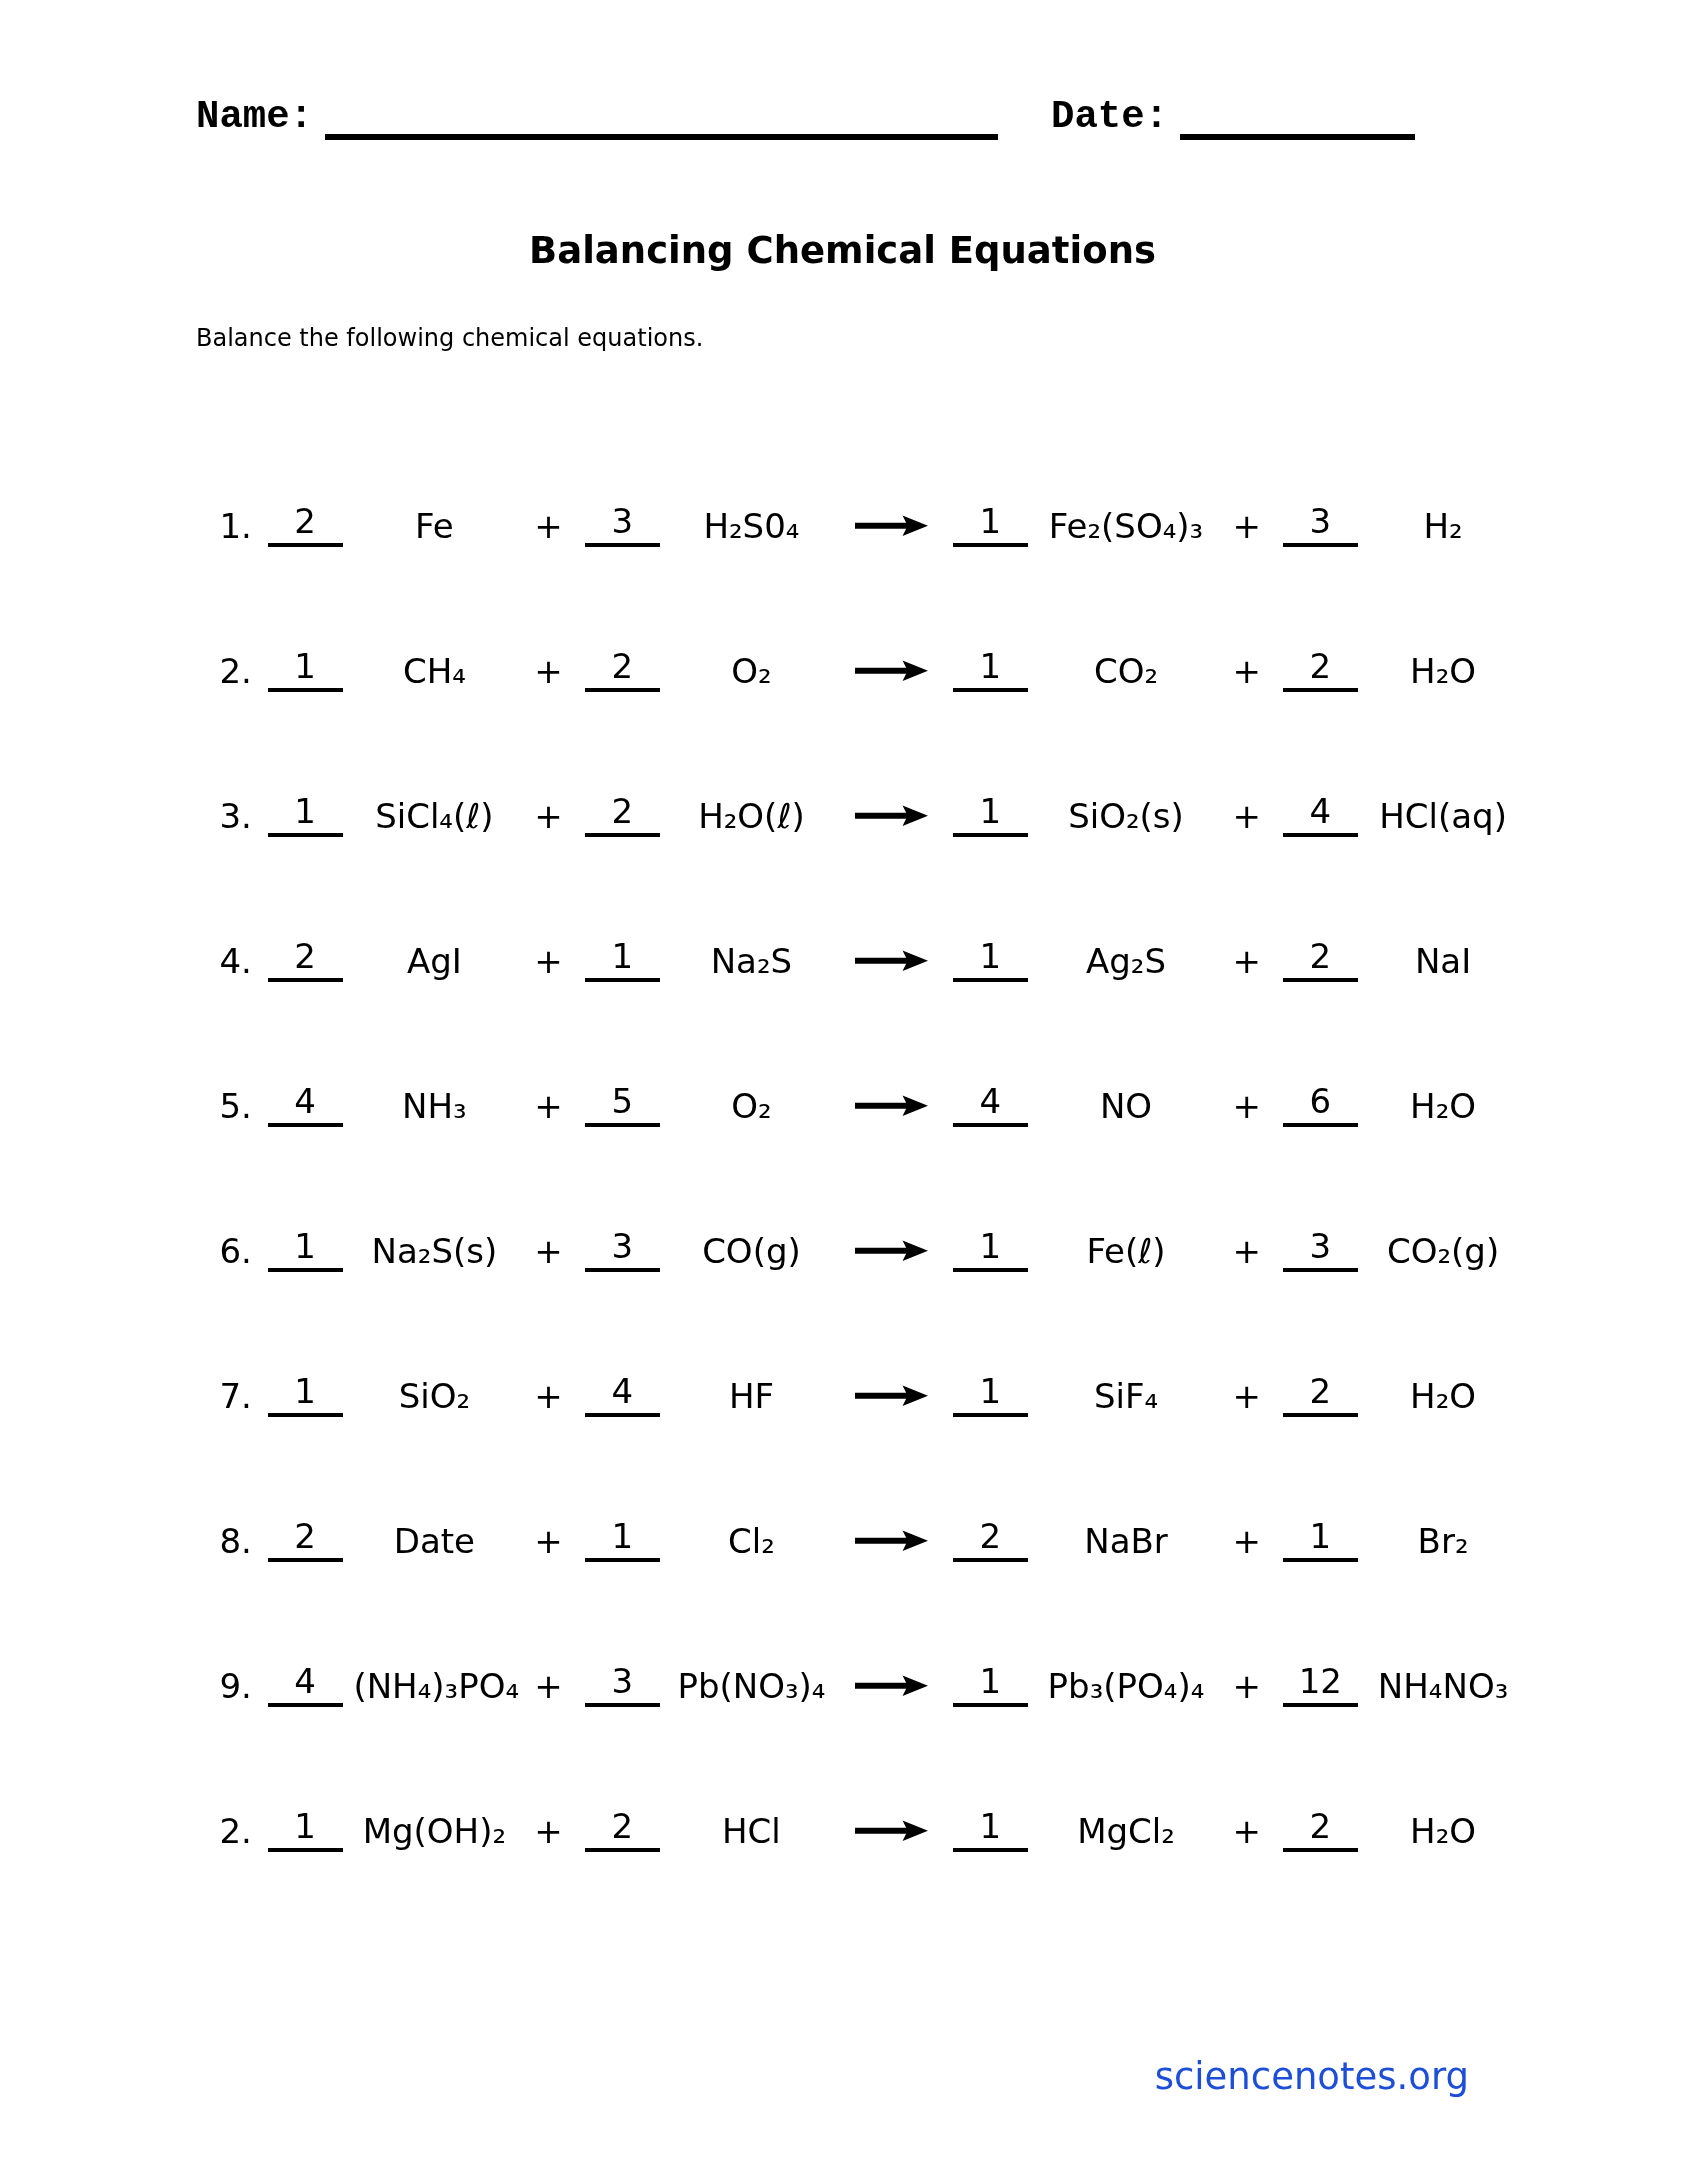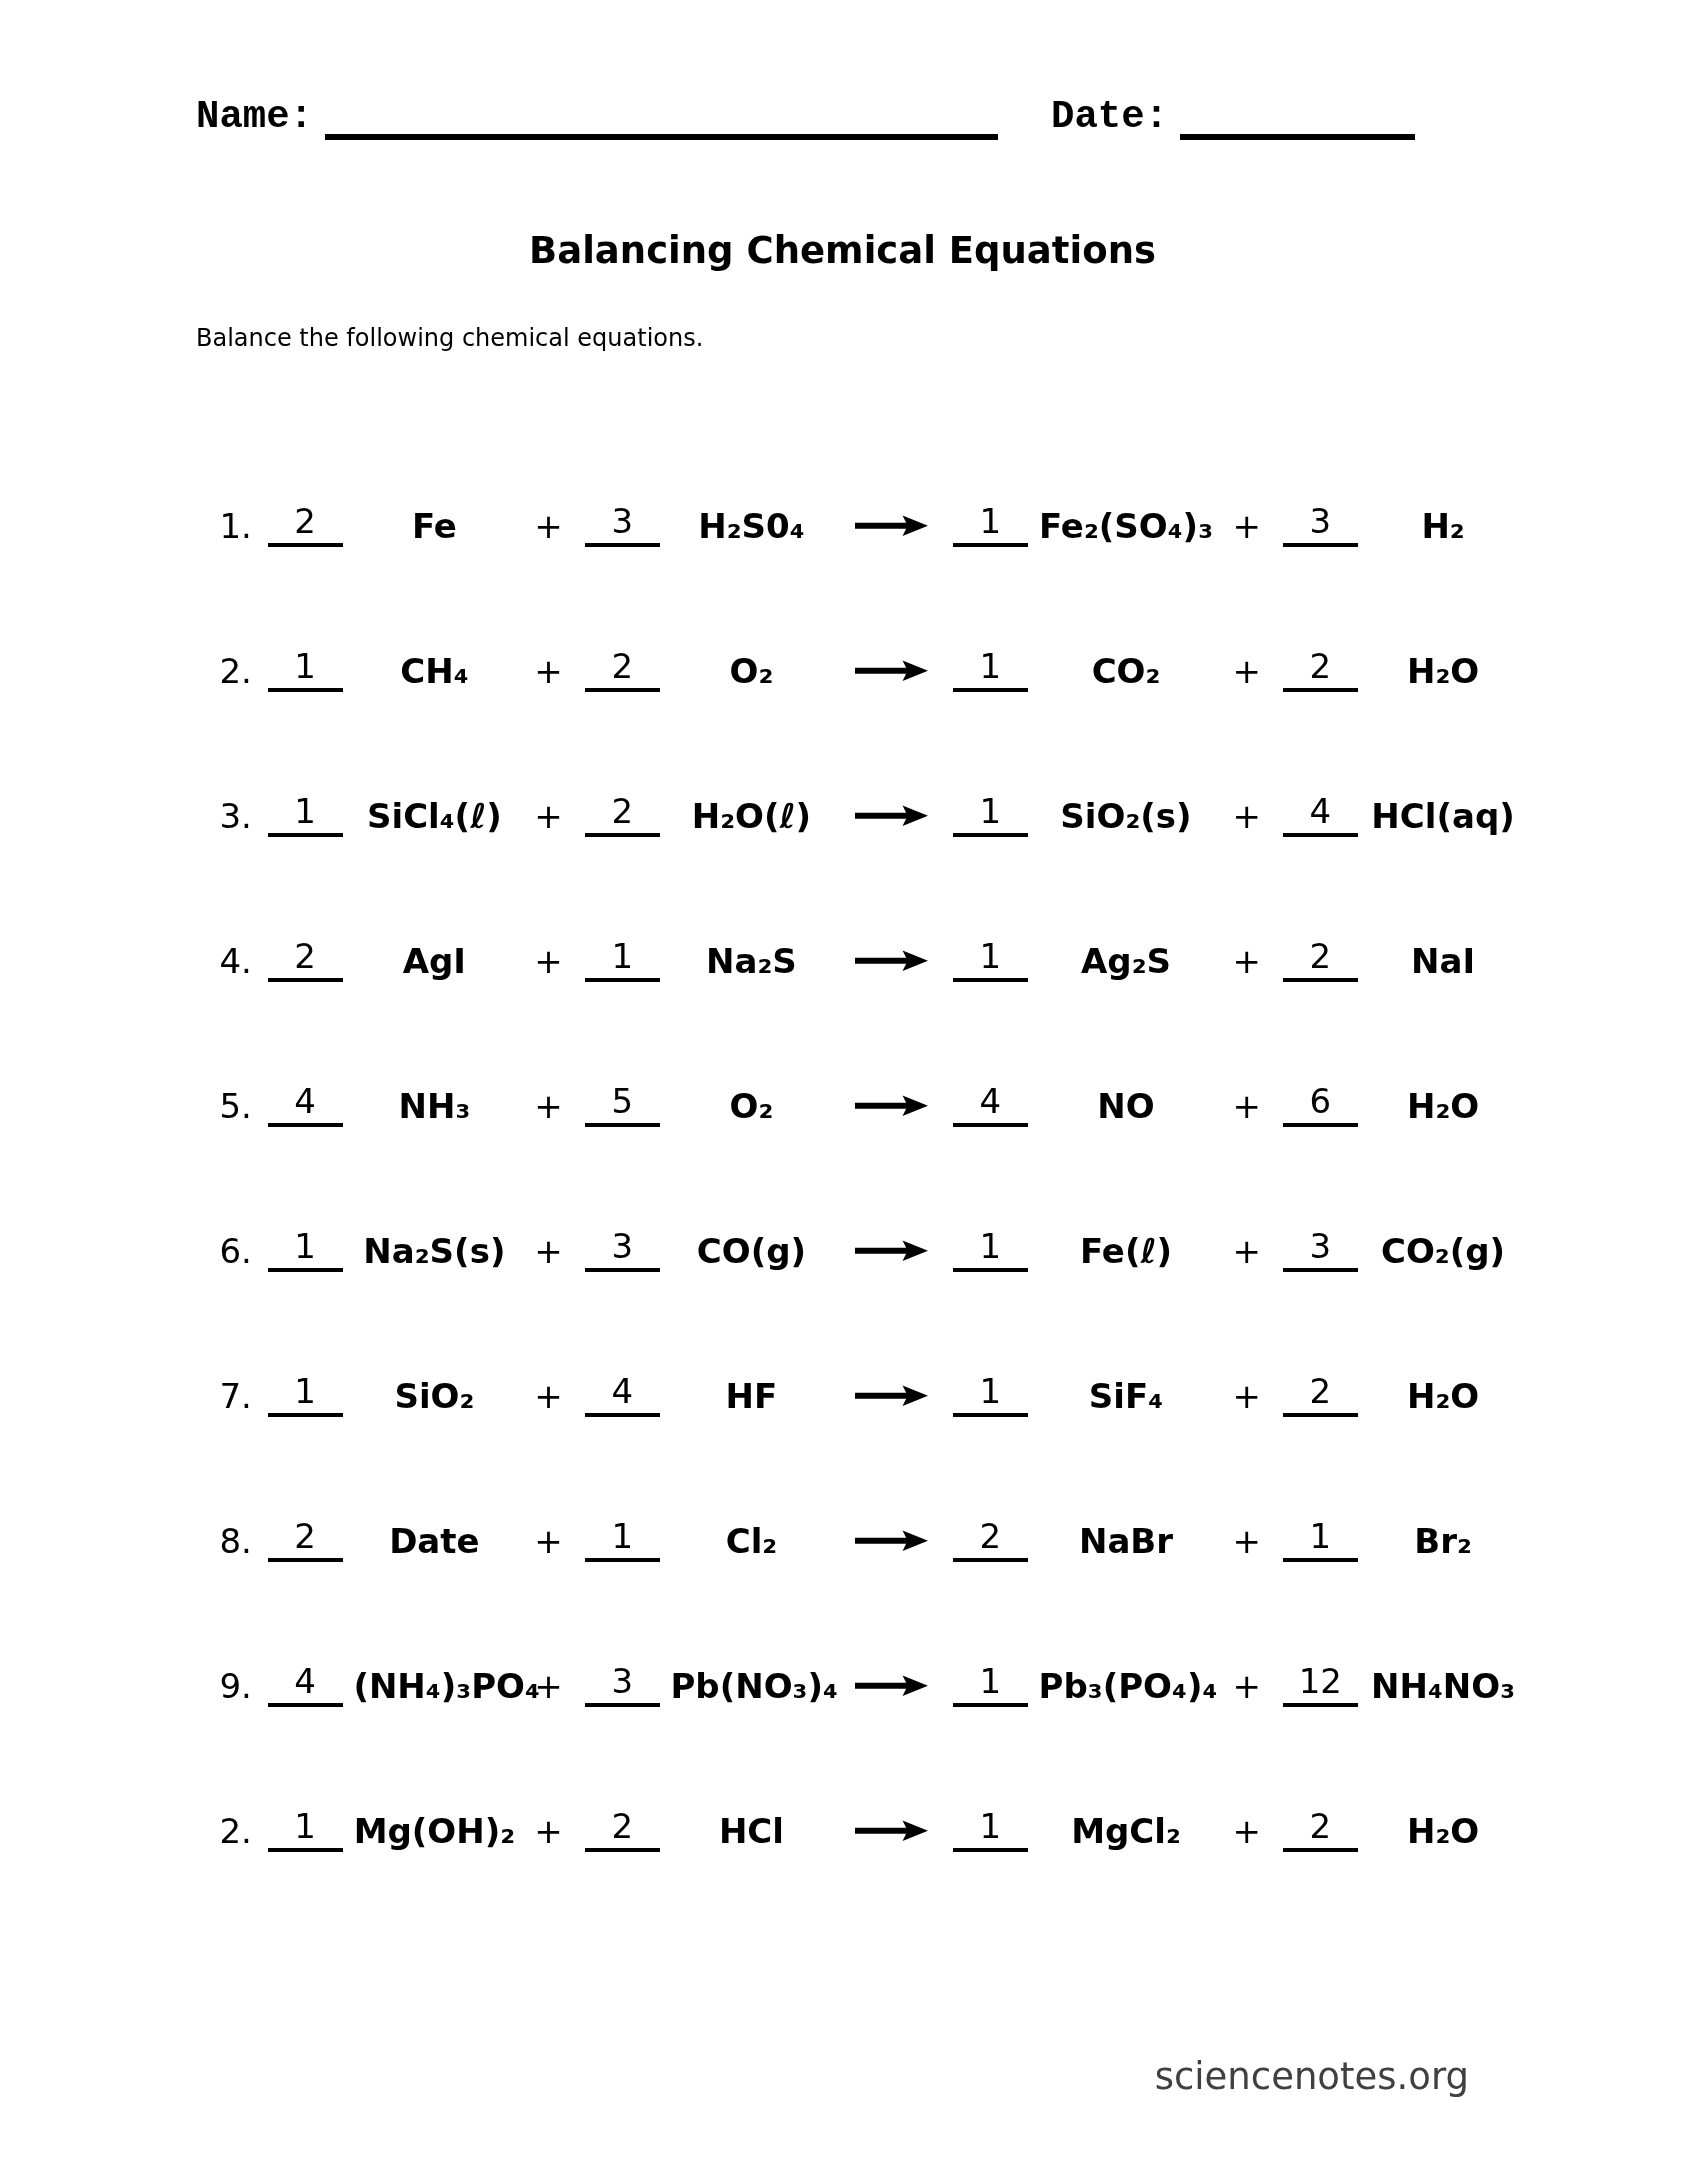--- a/index.html
+++ b/index.html
@@ -81,38 +81,37 @@
     justify-self: center;
     width: 75px;
     text-align: center;
     border-bottom: 4.3px solid #000;
     padding-bottom: 3.4px;
     line-height: 1.05;
   }
   .eq-species {
     text-align: center;
     white-space: nowrap;
-    font-weight: bold;
   }
   .eq-plus {
     text-align: center;
   }
   .eq-arrow {
     display: flex;
     justify-content: center;
     align-items: center;
   }
 
   
   .footer {
     position: absolute;
     top: 2055px;
     right: 216px;
     font-size: 37px;
-    color: #404040;
+    color: #1d4ed8;
   }
 </style>
 </head>
 <body>
 
 <div class="header">
   <span class="hdr-label">Name:</span>
   <span class="hdr-line name-line"></span>
   <span class="date-gap"></span>
   <span class="hdr-label">Date:</span>

